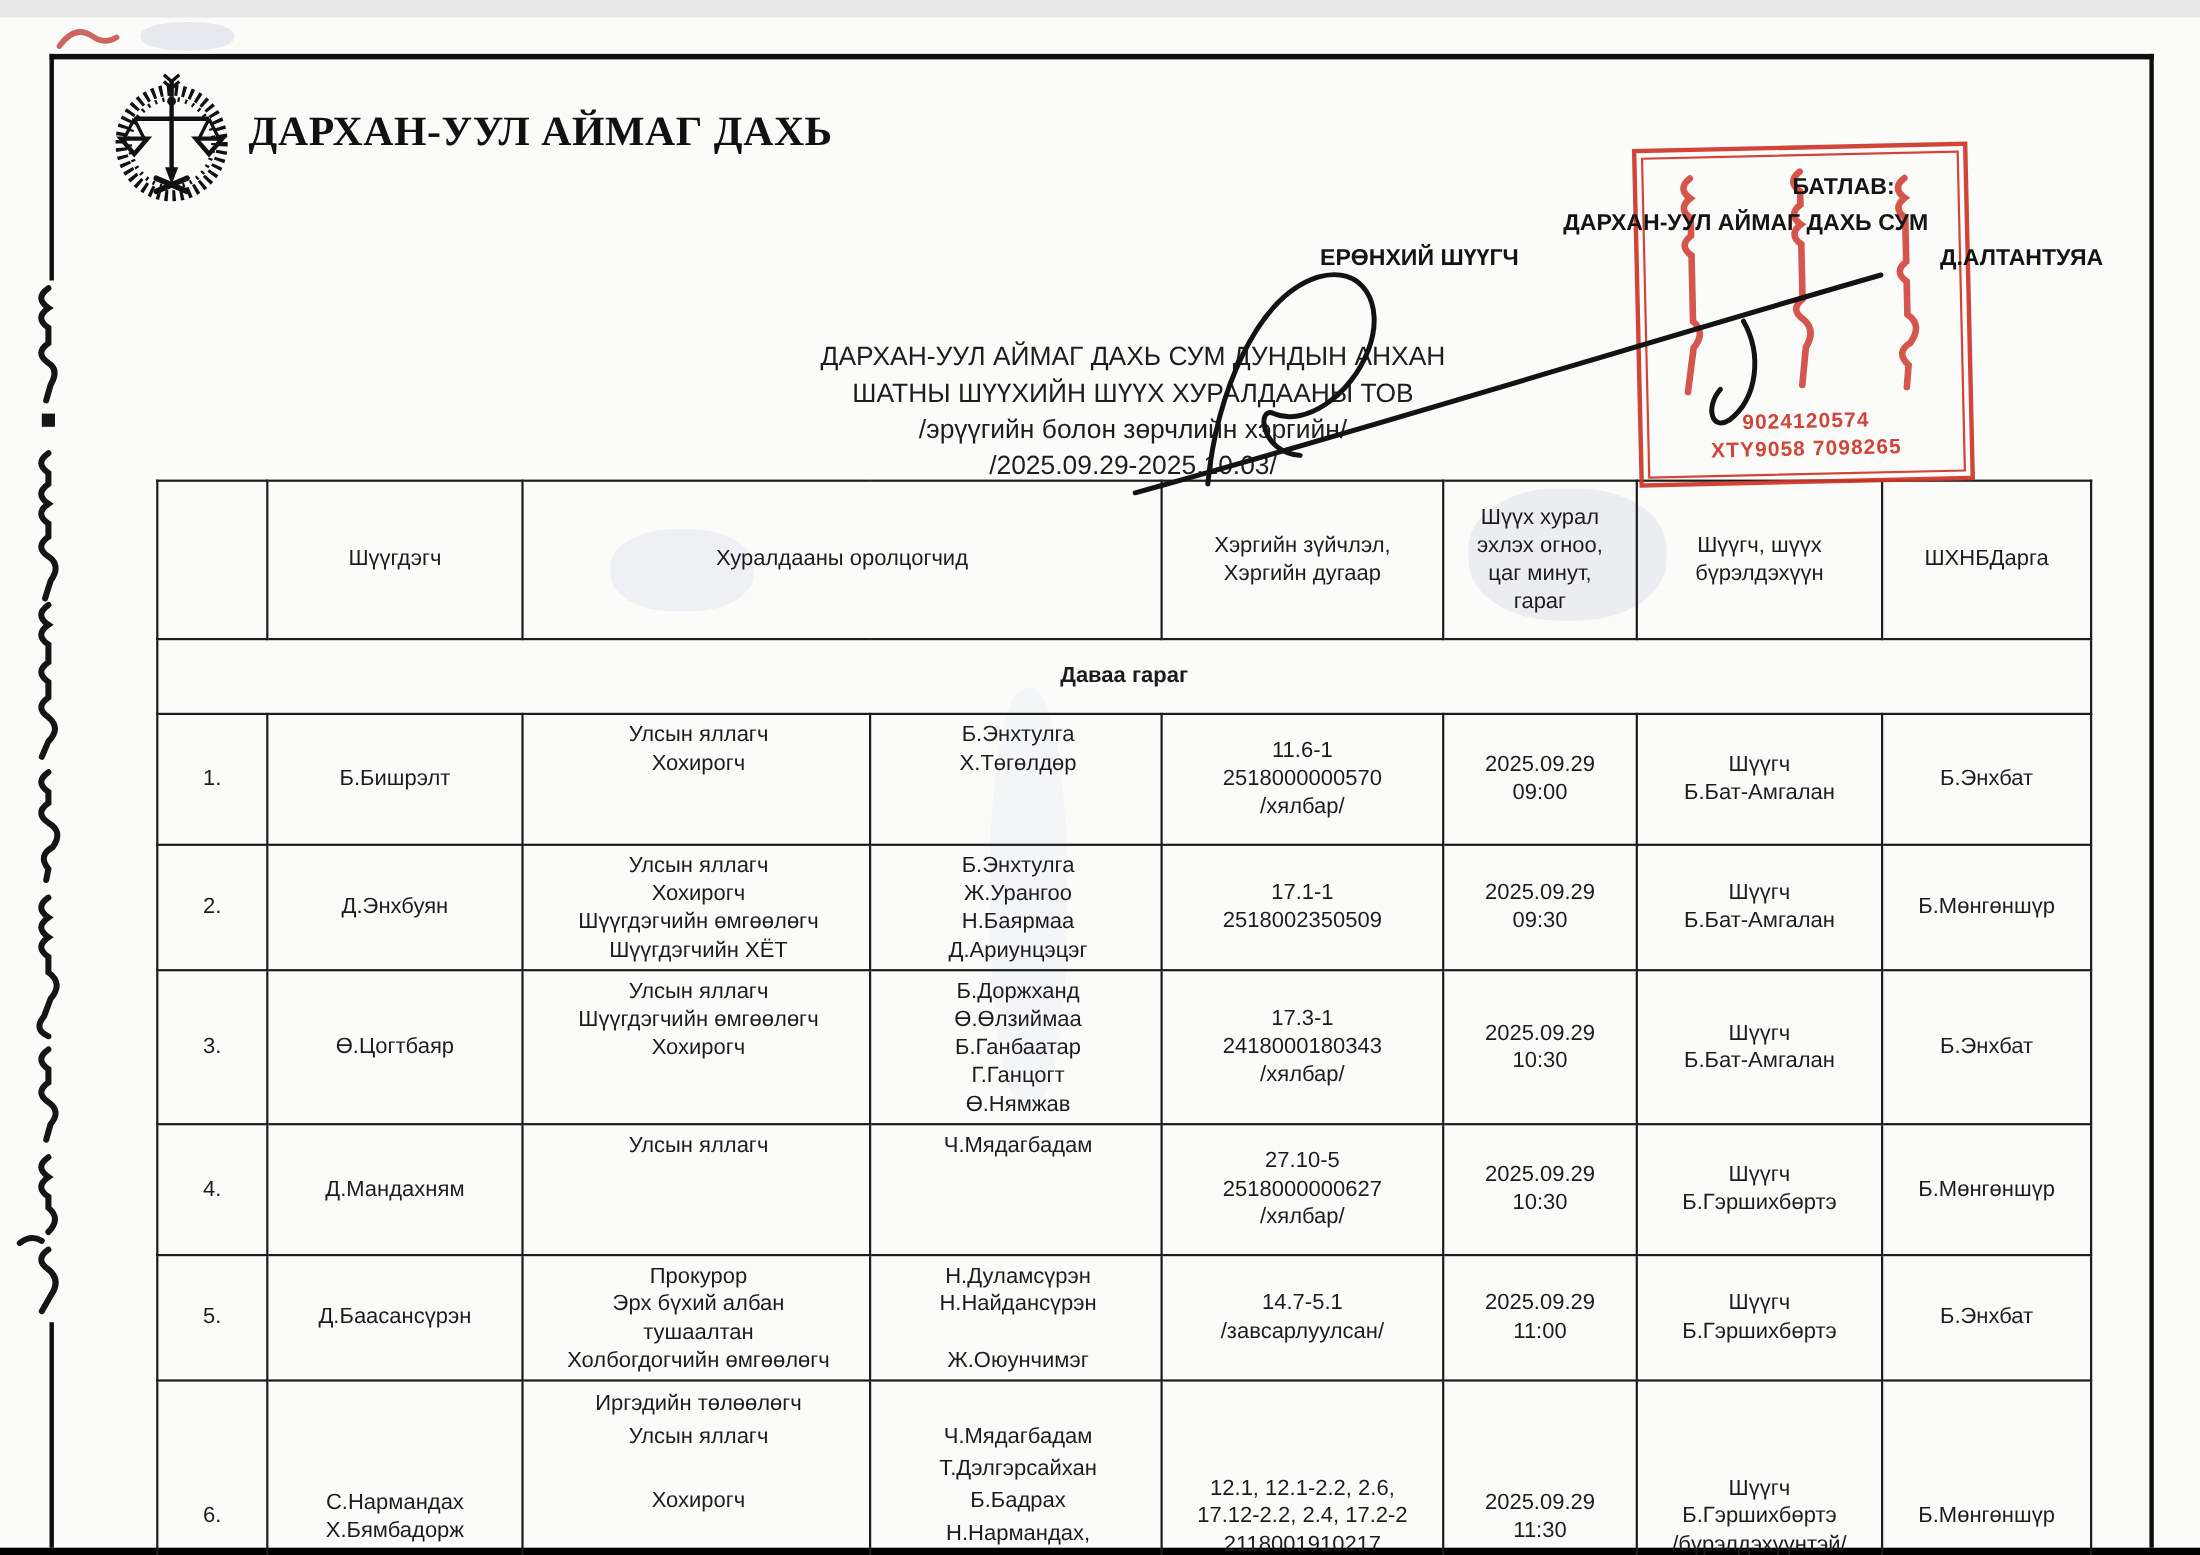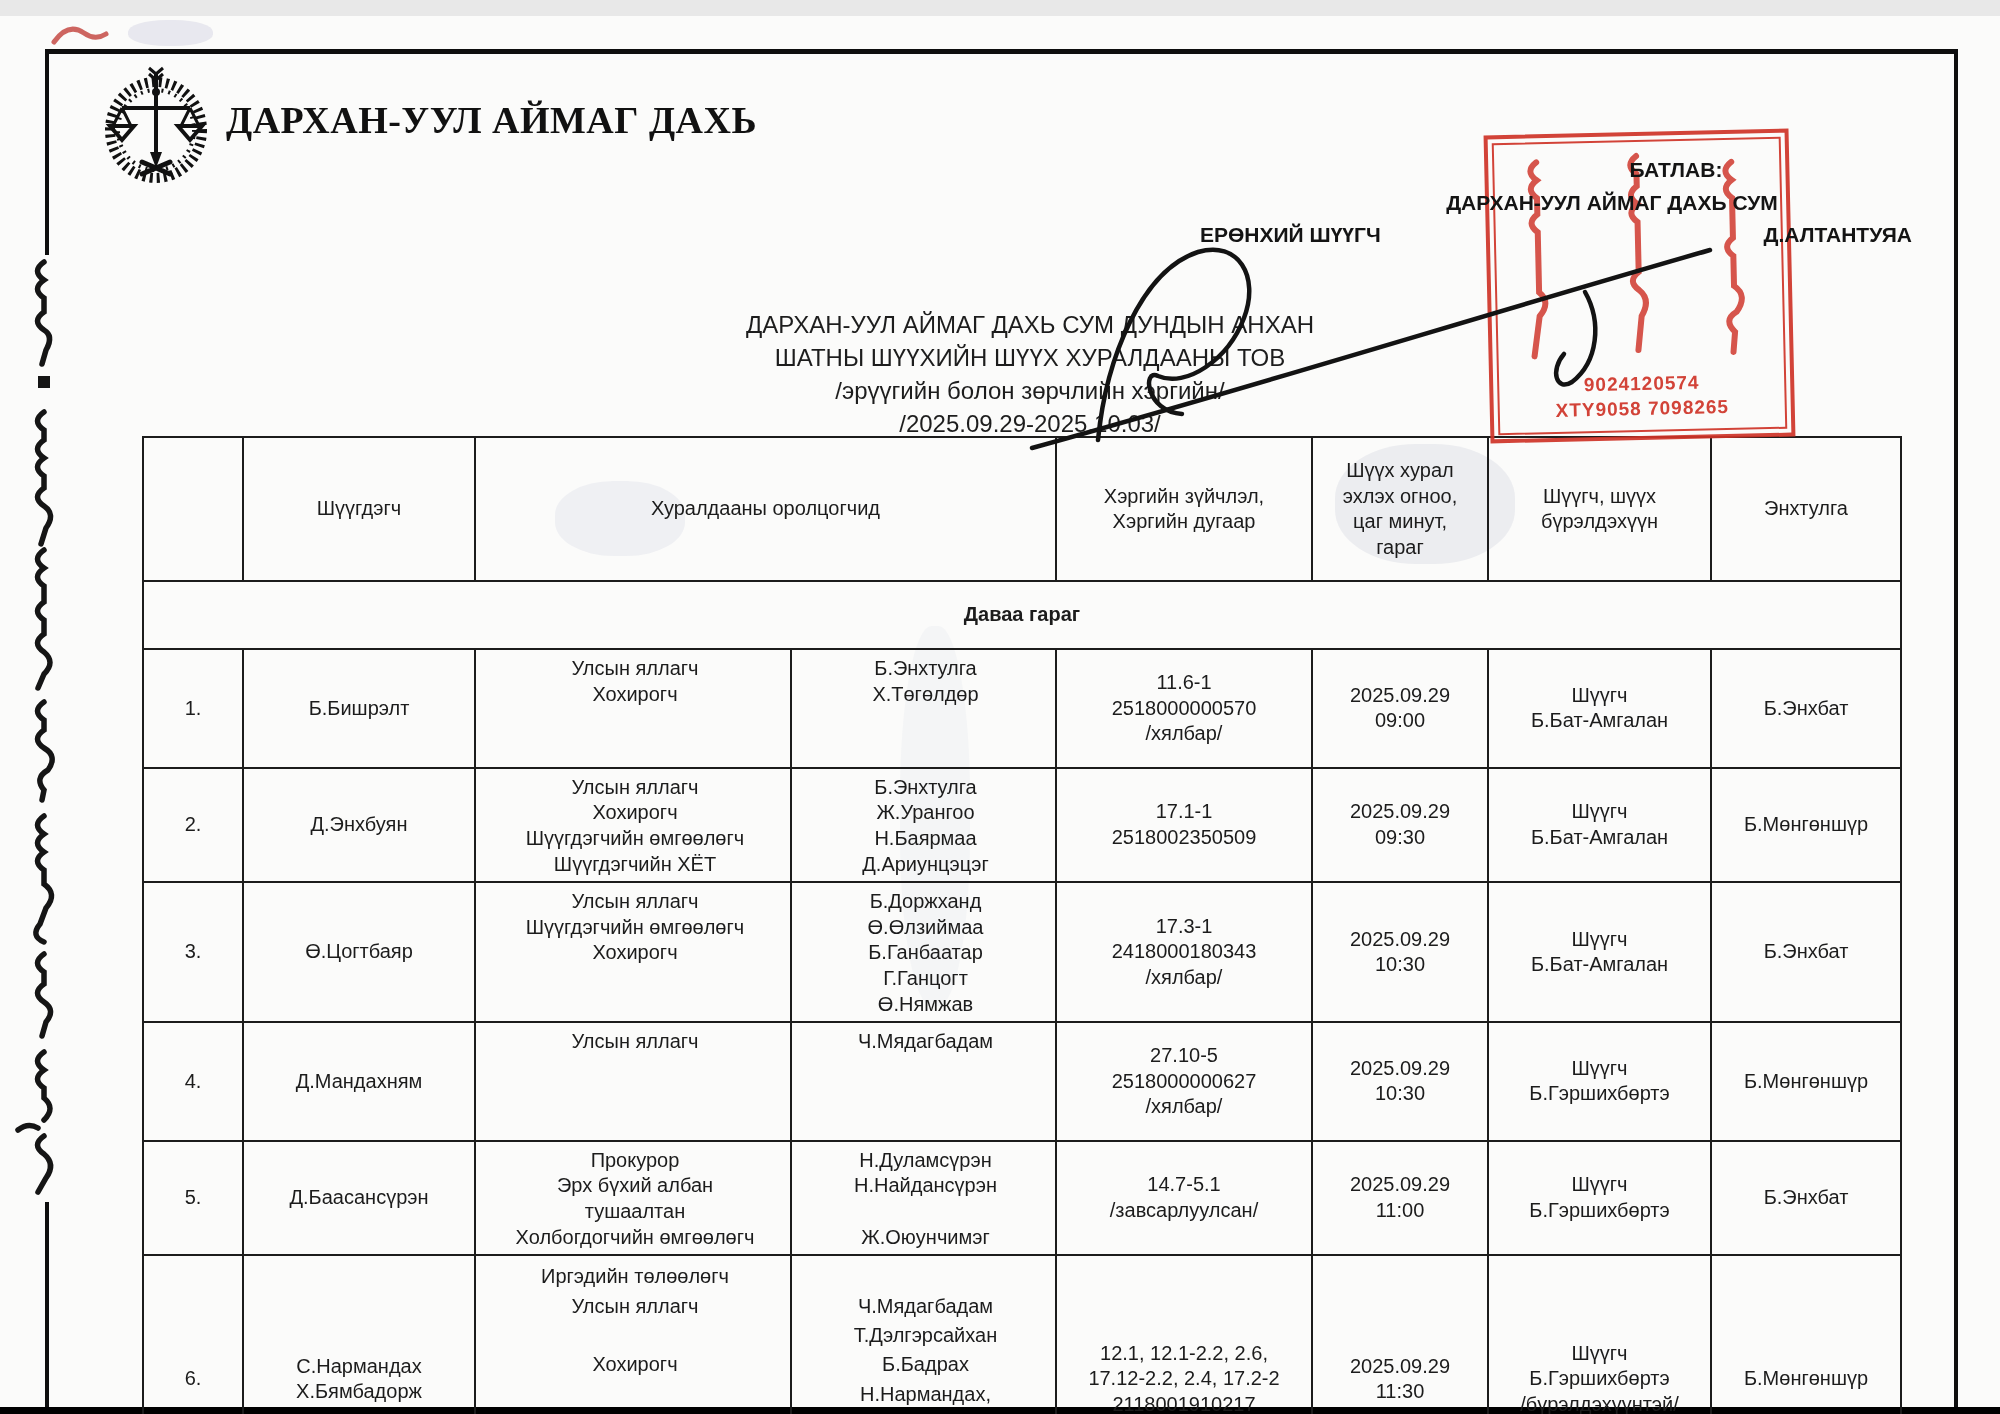--- a/index.html
+++ b/index.html
@@ -28,21 +28,21 @@
   .doc-title{
     position:absolute;left:560px;top:292px;width:940px;text-align:center;
     font-size:24px;line-height:1.38;color:#1d1d1d;
   }
   
   .approval{
     position:absolute;left:1200px;top:138px;width:712px;z-index:5;
     font-weight:bold;font-size:21px;line-height:1.55;text-align:center;color:#141414;
   }
   .approval .l1{position:relative;left:120px;}
-  .approval .l2{position:relative;left:56px;}
+  .approval .l2{position:relative;left:31px;}
   .approval .l3{position:relative;left:15px;}
   .approval .l4{display:flex;justify-content:space-between;}
   .stamp{
     position:absolute;left:1487px;top:116px;width:297px;height:300px;z-index:2;
     border:4px solid #cf3428;transform:rotate(-1.3deg);opacity:.92;
   }
   .stamp-inner{position:absolute;left:4px;top:4px;right:4px;bottom:4px;border:2px solid #cf3428;}
   .stamp-numbers{
     position:absolute;left:0;right:0;bottom:14px;text-align:center;z-index:3;
     color:#cf3428;font-weight:bold;font-size:19px;line-height:1.35;letter-spacing:1px;
@@ -177,21 +177,21 @@
       <th>Шүүгдэгч</th>
       <th colspan="2">Хуралдааны оролцогчид</th>
       <th class="pre">Хэргийн зүйчлэл,
 Хэргийн дугаар</th>
       <th class="pre">Шүүх хурал
 эхлэх огноо,
 цаг минут,
 гараг</th>
       <th class="pre">Шүүгч, шүүх
 бүрэлдэхүүн</th>
-      <th>Энхтулга</th>
+      <th>ШХНБДарга</th>
     </tr>
     <tr class="r-day">
       <td class="day-cell" colspan="8" style="border-top:2px solid #1c1c1c;border-bottom:2px solid #1c1c1c;">Даваа гараг</td>
     </tr>
     <tr class="r1">
       <td>1.</td>
       <td class="pre">Б.Бишрэлт</td>
       <td class="roles pre">Улсын яллагч
 Хохирогч</td>
       <td class="names pre">Б.Энхтулга

